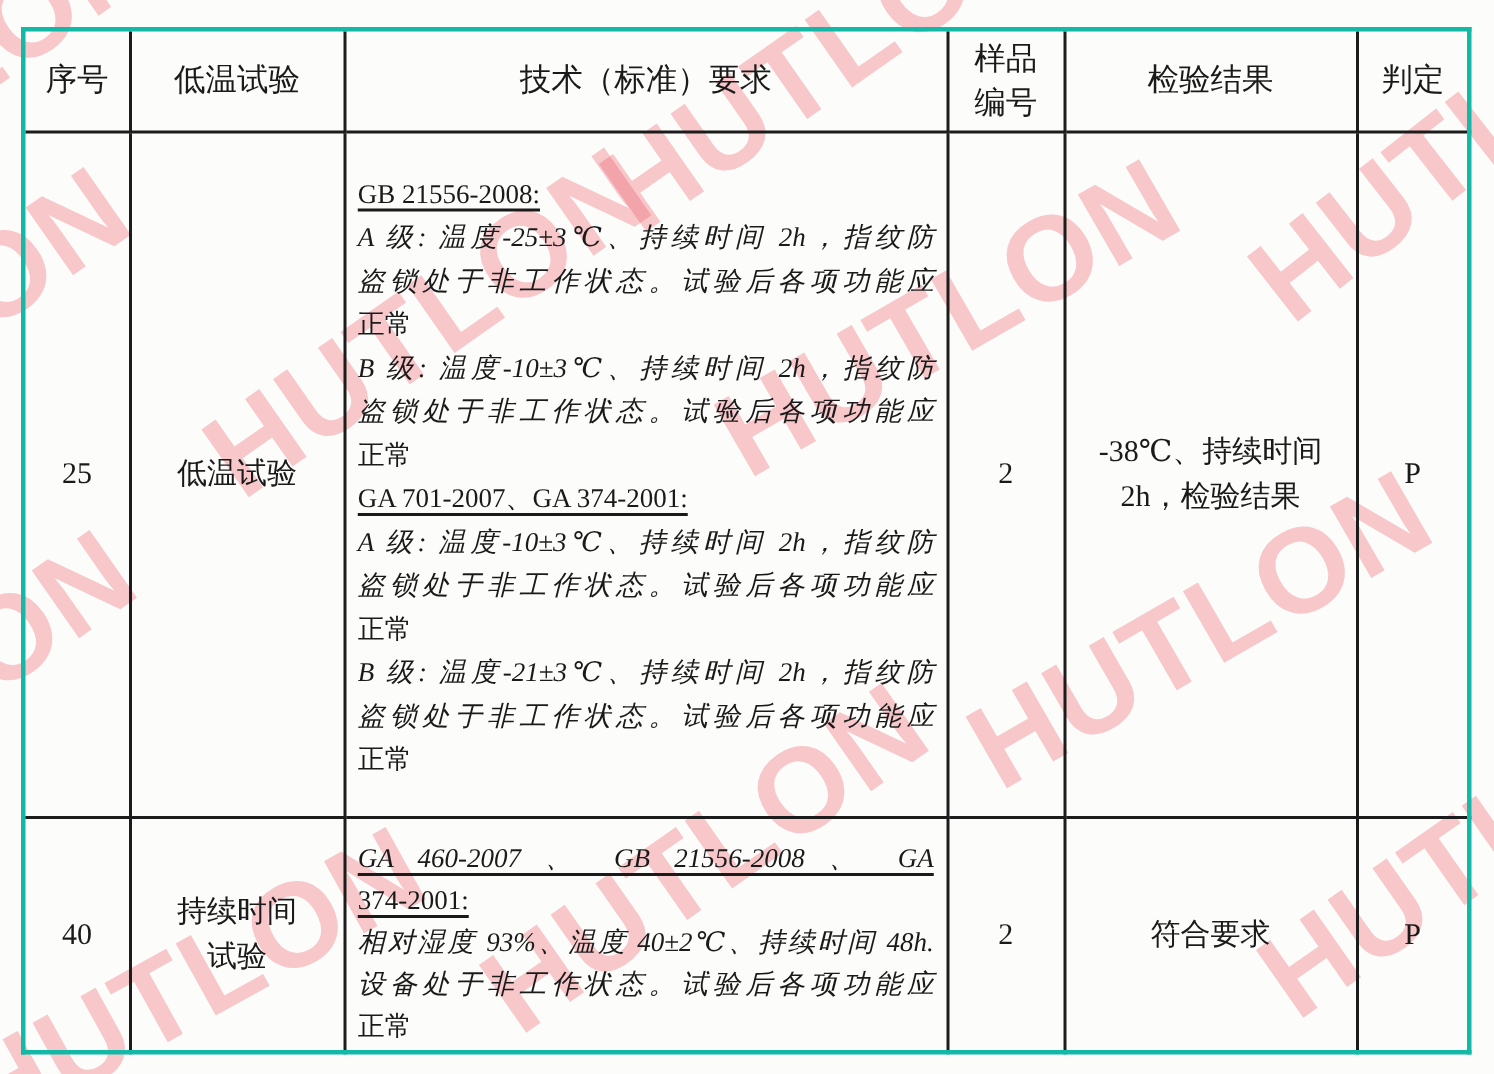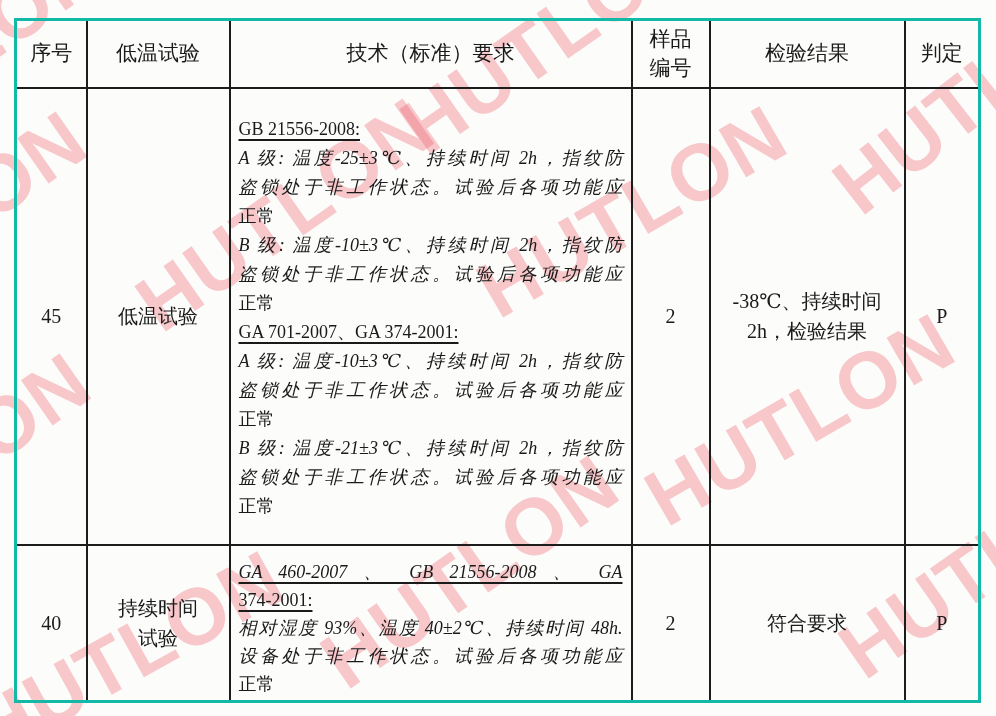--- a/index.html
+++ b/index.html
@@ -92,21 +92,21 @@
         <th>
             <div class="ln">检验结果</div>
           </th>
         <th>
             <div class="ln">判定</div>
           </th>
       </tr>
     </thead>
     <tbody>
       <tr class="row29">
-        <td class="c">45</td>
+        <td class="c">25</td>
         <td class="c">
             <div class="ln">低温试验</div>
           </td>
         <td class="req">
             <div class="ln u">GB 21556-2008:</div>
             <div class="ln j">A 级: 温度-25±3℃、持续时间 2h，指纹防</div>
             <div class="ln j">盗锁处于非工作状态。试验后各项功能应</div>
             <div class="ln">正常</div>
             <div class="ln j">B 级: 温度-10±3℃、持续时间 2h，指纹防</div>
             <div class="ln j">盗锁处于非工作状态。试验后各项功能应</div>

